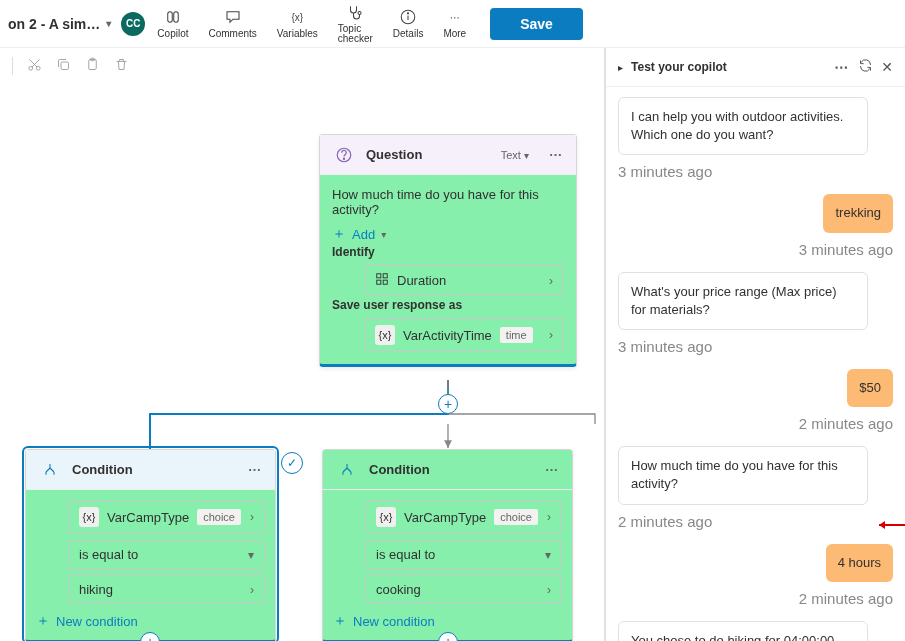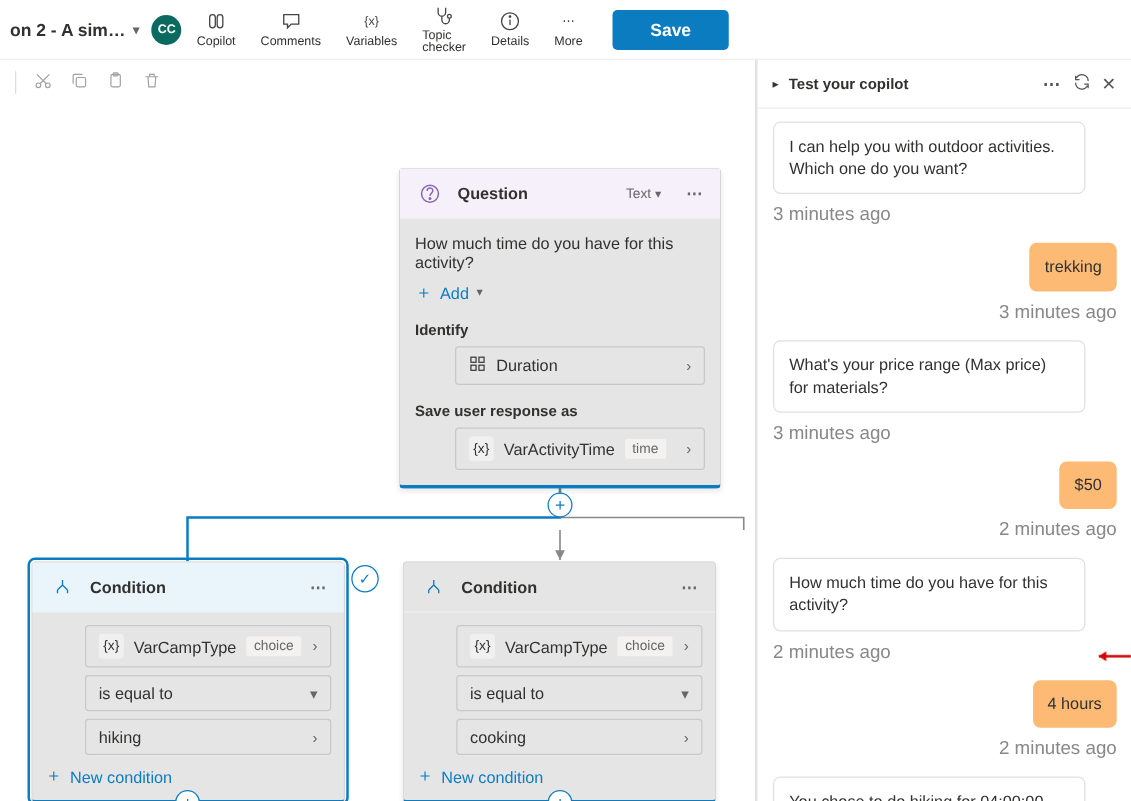--- a/index.html
+++ b/index.html
@@ -12,29 +12,29 @@
   .tool-btn { display: flex; flex-direction: column; align-items: center; gap: 2px; padding: 4px 8px; cursor: pointer; font-size: 10px; color: #323130; }
   .tool-btn svg, .tool-btn .ico { height: 18px; display: flex; align-items: center; justify-content: center; color: #444; }
   .save-btn { margin-left: 12px; background: #0b7cc0; color: #fff; border: none; border-radius: 4px; padding: 8px 30px; font-size: 14px; font-weight: 600; cursor: pointer; }
   
   .content { display: flex; height: calc(100% - 48px); }
   .canvas-wrap { flex: 1; position: relative; overflow: hidden; border-right: 1px solid #e0e0e0; }
   .edit-bar { height: 36px; display: flex; align-items: center; padding: 0 12px; gap: 14px; color: #a0a0a0; }
   .edit-bar .divider { width: 1px; height: 18px; background: #ddd; }
   .canvas { position: absolute; top: 36px; left:0; right:0; bottom:0; }
   
-  .node { position: absolute; background: #e5e5e5; border: 1px solid #d6d6d6; border-radius: 4px; box-shadow: 0 2px 4px rgba(0,0,0,0.08); border-bottom: 3px solid #0b7cc0; }
+  .node { position: absolute; background: #86efac; border: 1px solid #d6d6d6; border-radius: 4px; box-shadow: 0 2px 4px rgba(0,0,0,0.08); border-bottom: 3px solid #0b7cc0; }
   .node.selected::after { content:''; position:absolute; inset:-4px; border:2px solid #0b7cc0; border-radius:6px; pointer-events:none;}
   .node-head { display:flex; align-items:center; height:40px; padding: 0 12px; gap:10px; border-bottom: 1px solid #eee;}
   .node-head .icon-box { width:24px; height:24px; display:flex; align-items:center; justify-content:center; border-radius:2px;}
   .node-head .title { font-weight:600; font-size:13px; flex:1; }
   .node-head .type-label { font-size:11px; color:#666; }
   .dots { letter-spacing: 2px; color:#666; cursor:pointer; font-weight:bold;}
   .node-body { padding: 12px; }
-  .node-body .section-label { font-size:12px; font-weight:600; margin: 14px 0 6px; }
+  .node-body .section-label { font-size:12px; font-weight:600; margin: 2px 0 6px; }
   .field-box { border:1px solid #c8c8c8; border-radius:3px; padding: 6px 10px; display:flex; align-items:center; gap:8px; font-size:13px; cursor:pointer;margin-left:32px; }
   .field-box .chev { margin-left:auto; color:#666; font-size:12px;}
   .pill-ic { width:20px; height:20px; display:flex; align-items:center; justify-content:center; background:#f0f0f0; border-radius:3px; font-size:11px;}
   .add-link { display:flex; align-items:center; gap:6px; color:#0b7cc0; font-size:13px; margin-top:8px; cursor:pointer; }
   .add-link .plus { color:#0b7cc0; font-size:14px; }
   .tag-type { background:#f3f2f1; padding:2px 6px; border-radius:2px; font-size:11px; color:#666;}
   
   .check-badge { position:absolute; width:22px; height:22px; border:1.5px solid #0b7cc0; border-radius:50%; display:flex; align-items:center; justify-content:center; background:#fff; color:#0b7cc0; font-size:12px;}
   .plus-node { position:absolute; width:20px; height:20px; border:1.5px solid #0b7cc0; border-radius:50%; background:#fff; display:flex; align-items:center; justify-content:center; color:#0b7cc0; font-size:14px; cursor:pointer; z-index:5;}
   

